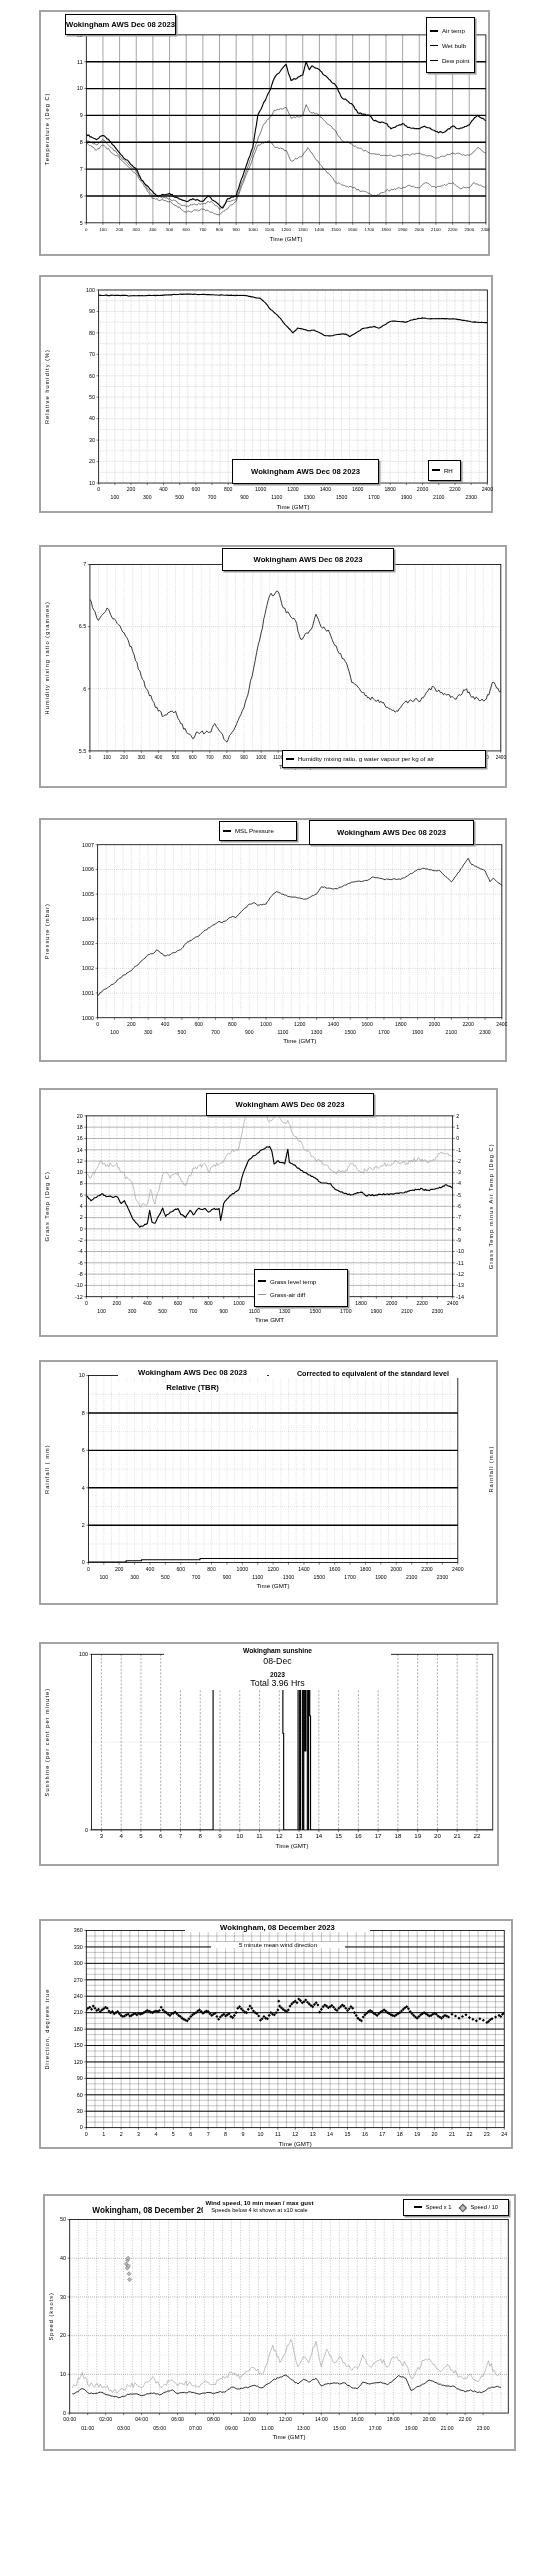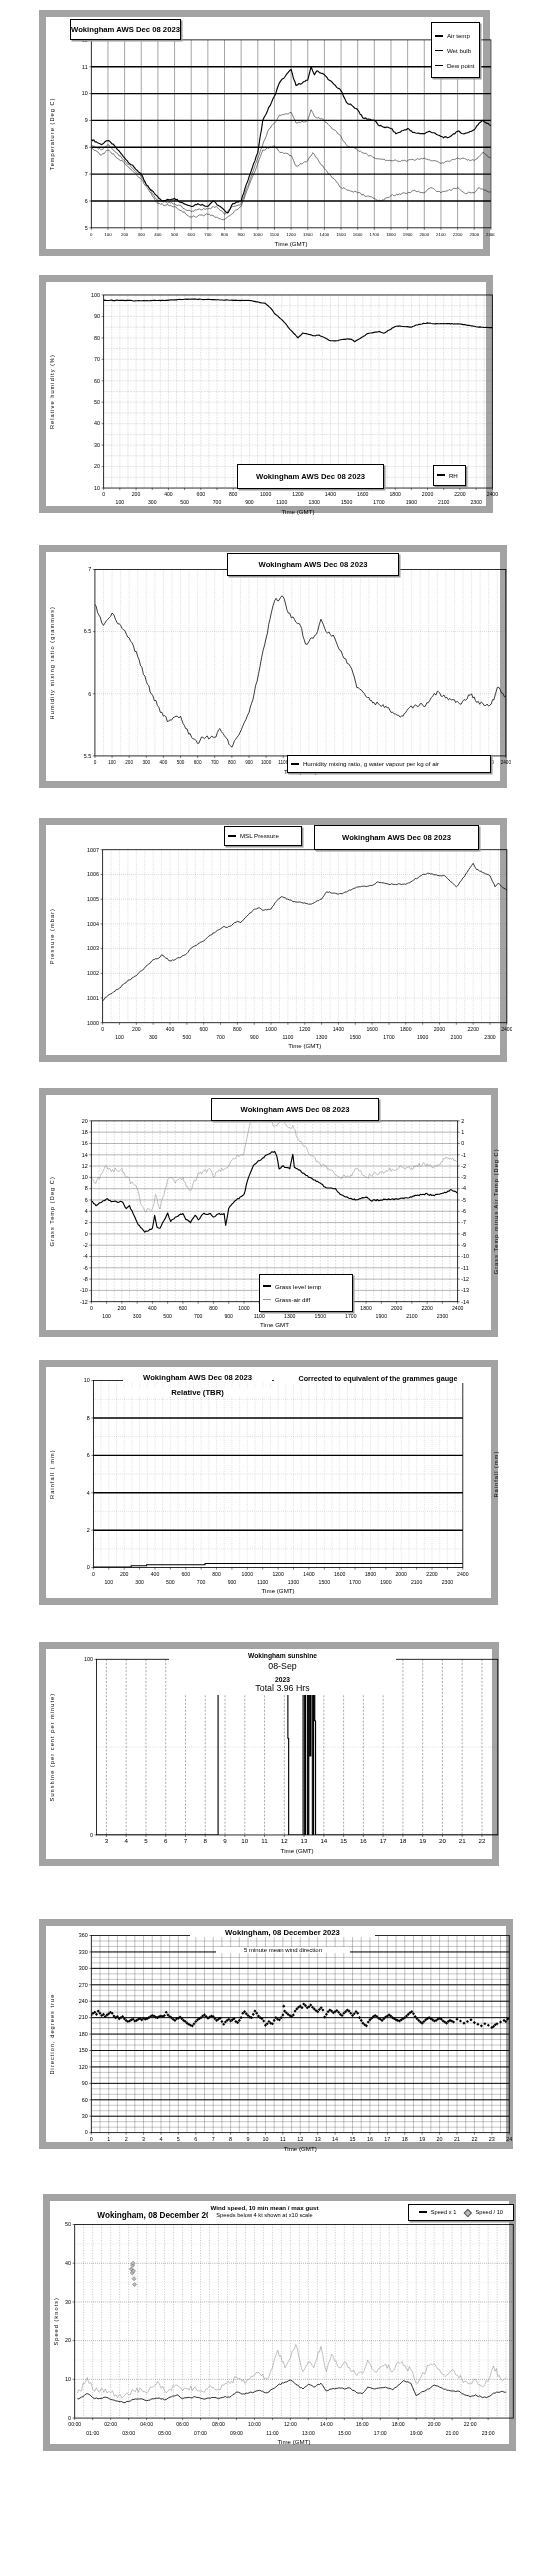--- a/index.html
+++ b/index.html
@@ -1,17 +1,17 @@
 <!DOCTYPE html>
 <html style="font-size:8.2px"><head>
 <meta charset="utf-8">
 <style>
   html,body{margin:0;padding:0;background:#fff;}
   body{width:541px;height:2620px;position:relative;font-family:"Liberation Sans",sans-serif;color:#000;}
-  .chart{position:absolute;background:#fff;border:7px solid #a3a3a3;box-sizing:border-box;}
+  .chart{position:absolute;background:#fff;border:2px solid #a3a3a3;box-sizing:border-box;}
   .chart svg{position:absolute;left:0;top:0;font-family:"Liberation Sans",sans-serif;}
   .tbox{position:absolute;border:1px solid #000;background:#fff;display:flex;align-items:center;justify-content:center;font-weight:bold;text-align:center;z-index:3;}
   .shadow{box-shadow:1.5px 1.5px 0 #999;}
   .lbox{position:absolute;border:1px solid #000;background:#fff;display:flex;flex-direction:column;justify-content:space-evenly;padding:1px 3.1px;z-index:3;box-sizing:border-box;}
   .lbox.row{flex-direction:row;align-items:center;justify-content:space-evenly;}
   .lrow{display:flex;align-items:center;white-space:nowrap;font-size:6.2px;}
   .sw{display:inline-block;width:8.2px;height:0;border-top:1px solid #000;margin-right:3.6px;flex:none;}
   .sw.thick{border-top-width:2.1px;}
   .sw.gray{border-top-color:#999;}
   .dia{display:inline-block;width:3.6px;height:3.6px;border:0.5px solid #555;background:#bbb;transform:rotate(45deg);margin:0 4.6px 0 2.1px;flex:none;}
@@ -916,21 +916,21 @@
       <line x1="88" y1="98.59999999999997" x2="92" y2="98.59999999999997" stroke="#000" stroke-width="1"></line>
       <text x="85" y="102.09999999999997" text-anchor="end" font-size="10.5">8</text>
       <line x1="88" y1="26" x2="92" y2="26" stroke="#000" stroke-width="1"></line>
       <text x="85" y="29.5" text-anchor="end" font-size="10.5">10</text>
       <text x="16" y="207.5" text-anchor="middle" font-size="11" letter-spacing="2" transform="rotate(-90 16 207.5)">Rainfall ( mm)</text>
       <text x="877" y="207.5" text-anchor="middle" font-size="11" letter-spacing="2" transform="rotate(-90 877 207.5)">Rainfall (mm)</text>
       <path d="M92.0 387.9 L165.2 387.9 L165.2 385.4 L195.1 385.4 L195.1 383.6 L308.6 383.6 L308.6 381.0 L809.0 381.0" fill="none" stroke="#000" stroke-width="2.2" clip-path="url(#cp5)" stroke-linejoin="round"></path>
     </svg>
   <div class="freetext" style="left:77px;top:6.2px;width:149px;font-size:7.7px">Wokingham AWS Dec 08 2023</div>
   <div class="freetext" style="left:77px;top:20.6px;width:149px;font-size:7.7px">Relative (TBR)</div>
-  <div class="freetext" style="left:228px;top:7.2px;width:208px;font-size:7.2px">Corrected to equivalent of the grammes gauge</div>
+  <div class="freetext" style="left:228px;top:7.2px;width:208px;font-size:7.2px">Corrected to equivalent of the standard level</div>
 </div>
 
 <div class="chart" style="left: 39px; top: 1642px; width: 460px; height: 224px;">
   <svg width="458" height="222" viewBox="0 0 889 431">
       <defs>
         <clipPath id="cp6">
           <rect x="98" y="20" width="779" height="341"></rect>
         </clipPath>
       </defs>
       <line x1="117.18719211822659" y1="20" x2="117.18719211822659" y2="361" stroke="#333" stroke-width="0.8" stroke-dasharray="4,3"></line>
@@ -999,21 +999,21 @@
       <text x="487.5" y="397" text-anchor="middle" font-size="12">Time (GMT)</text>
       <line x1="94" y1="361" x2="98" y2="361" stroke="#000" stroke-width="1"></line>
       <text x="91" y="364.5" text-anchor="end" font-size="10.5">0</text>
       <line x1="94" y1="20" x2="98" y2="20" stroke="#000" stroke-width="1"></line>
       <text x="91" y="23.5" text-anchor="end" font-size="10.5">100</text>
       <text x="16" y="190.5" text-anchor="middle" font-size="11" letter-spacing="2" transform="rotate(-90 16 190.5)">Sunshine (per cent per minute)</text>
       <path d="M98.0 361.0 L334.0 361.0 L334.0 20.0 L469.5 20.0 L469.5 173.4 L471.0 173.4 L471.0 361.0 L499.0 361.0 L499.0 20.0 L502.1 20.0 L502.1 361.0 L504.0 361.0 L504.0 20.0 L507.8 20.0 L507.8 361.0 L510.1 361.0 L510.1 20.0 L512.4 20.0 L512.4 207.5 L514.0 207.5 L514.0 20.0 L517.0 20.0 L517.0 361.0 L519.4 361.0 L519.4 20.0 L521.7 20.0 L521.7 139.3 L523.2 139.3 L523.2 361.0 L877.0 361.0" fill="none" stroke="#000" stroke-width="2.2" clip-path="url(#cp6)" stroke-linejoin="round"></path>
     </svg>
   <div class="freetext" style="left:123px;top:3.1px;width:227px;padding-bottom:2.1px">
     <div style="font-size:6.7px">Wokingham sunshine</div>
-    <div class="sub" style="font-size:8.8px;margin-top:2.1px">08-Sep</div>
+    <div class="sub" style="font-size:8.8px;margin-top:2.1px">08-Dec</div>
     <div style="font-size:6.7px;margin-top:5.2px">2023</div>
     <div class="sub" style="font-size:8.8px;margin-top:0">Total 3.96 Hrs</div>
   </div>
 </div>
 
 <div class="chart" style="left: 39px; top: 1919px; width: 474px; height: 230px;">
   <svg width="472" height="228" viewBox="0 0 917 442">
       <defs>
         <clipPath id="cp7">
           <rect x="88" y="18" width="812" height="383"></rect>

